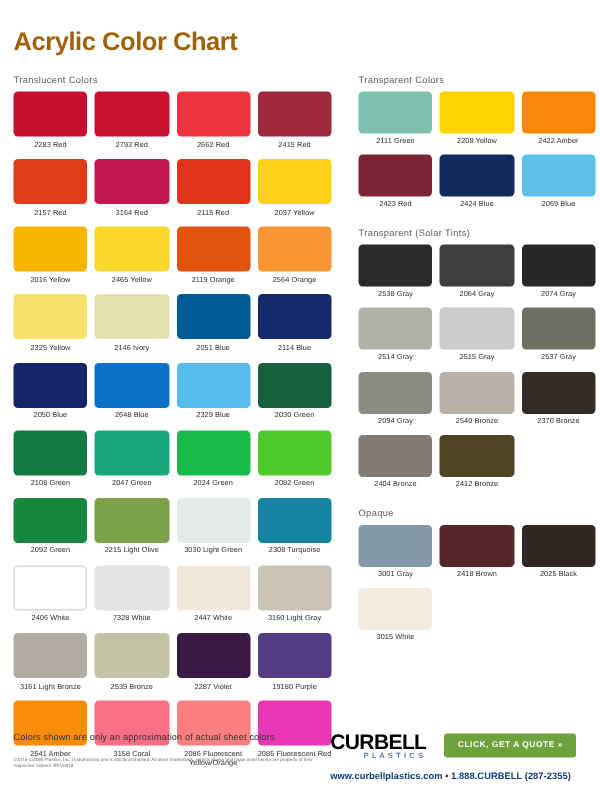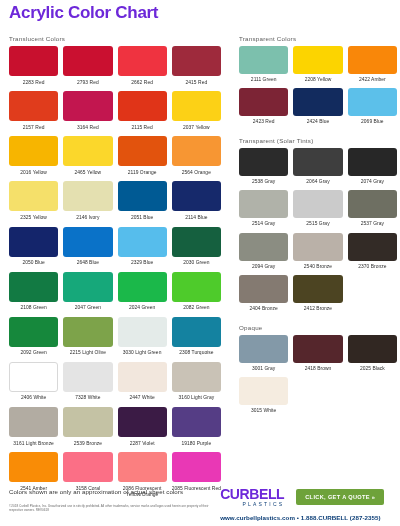--- a/index.html
+++ b/index.html
@@ -7,23 +7,23 @@
     width: 400px; height: 526px;
     background: #ffffff;
     font-family: "Liberation Sans", sans-serif;
     overflow: hidden;
   }
   .page { position: relative; width: 400px; height: 526px; padding: 0; }
 
   .title {
     font-size: 17px;
     font-weight: bold;
-    color: #6d28d9;
+    color: #a16207;
     letter-spacing: -0.3px;
-    padding: 3px 0 0 9px;
+    padding: 18px 0 0 9px;
   }
 
   .columns {
     display: flex;
     padding: 0 6px 0 9px;
     gap: 18px;
     margin-top: 12px;
   }
   .col-left { width: 212px; flex: none; }
   .col-right { width: 158px; flex: none; }
@@ -97,21 +97,21 @@
     padding-top: 3px;
     display: flex;
     flex-direction: column;
     align-items: flex-start;
   }
   .brandrow { display: flex; align-items: center; gap: 12px; }
   .logo { line-height: 1; }
   .logo-main {
     font-size: 14px;
     font-weight: bold;
-    color: #6d28d9;
+    color: #000000;
     letter-spacing: -0.4px;
   }
   .logo-sub {
     font-size: 5px;
     color: #0b3d76;
     letter-spacing: 2.2px;
     text-align: right;
     margin-top: 1px;
   }
   .quote-btn {

